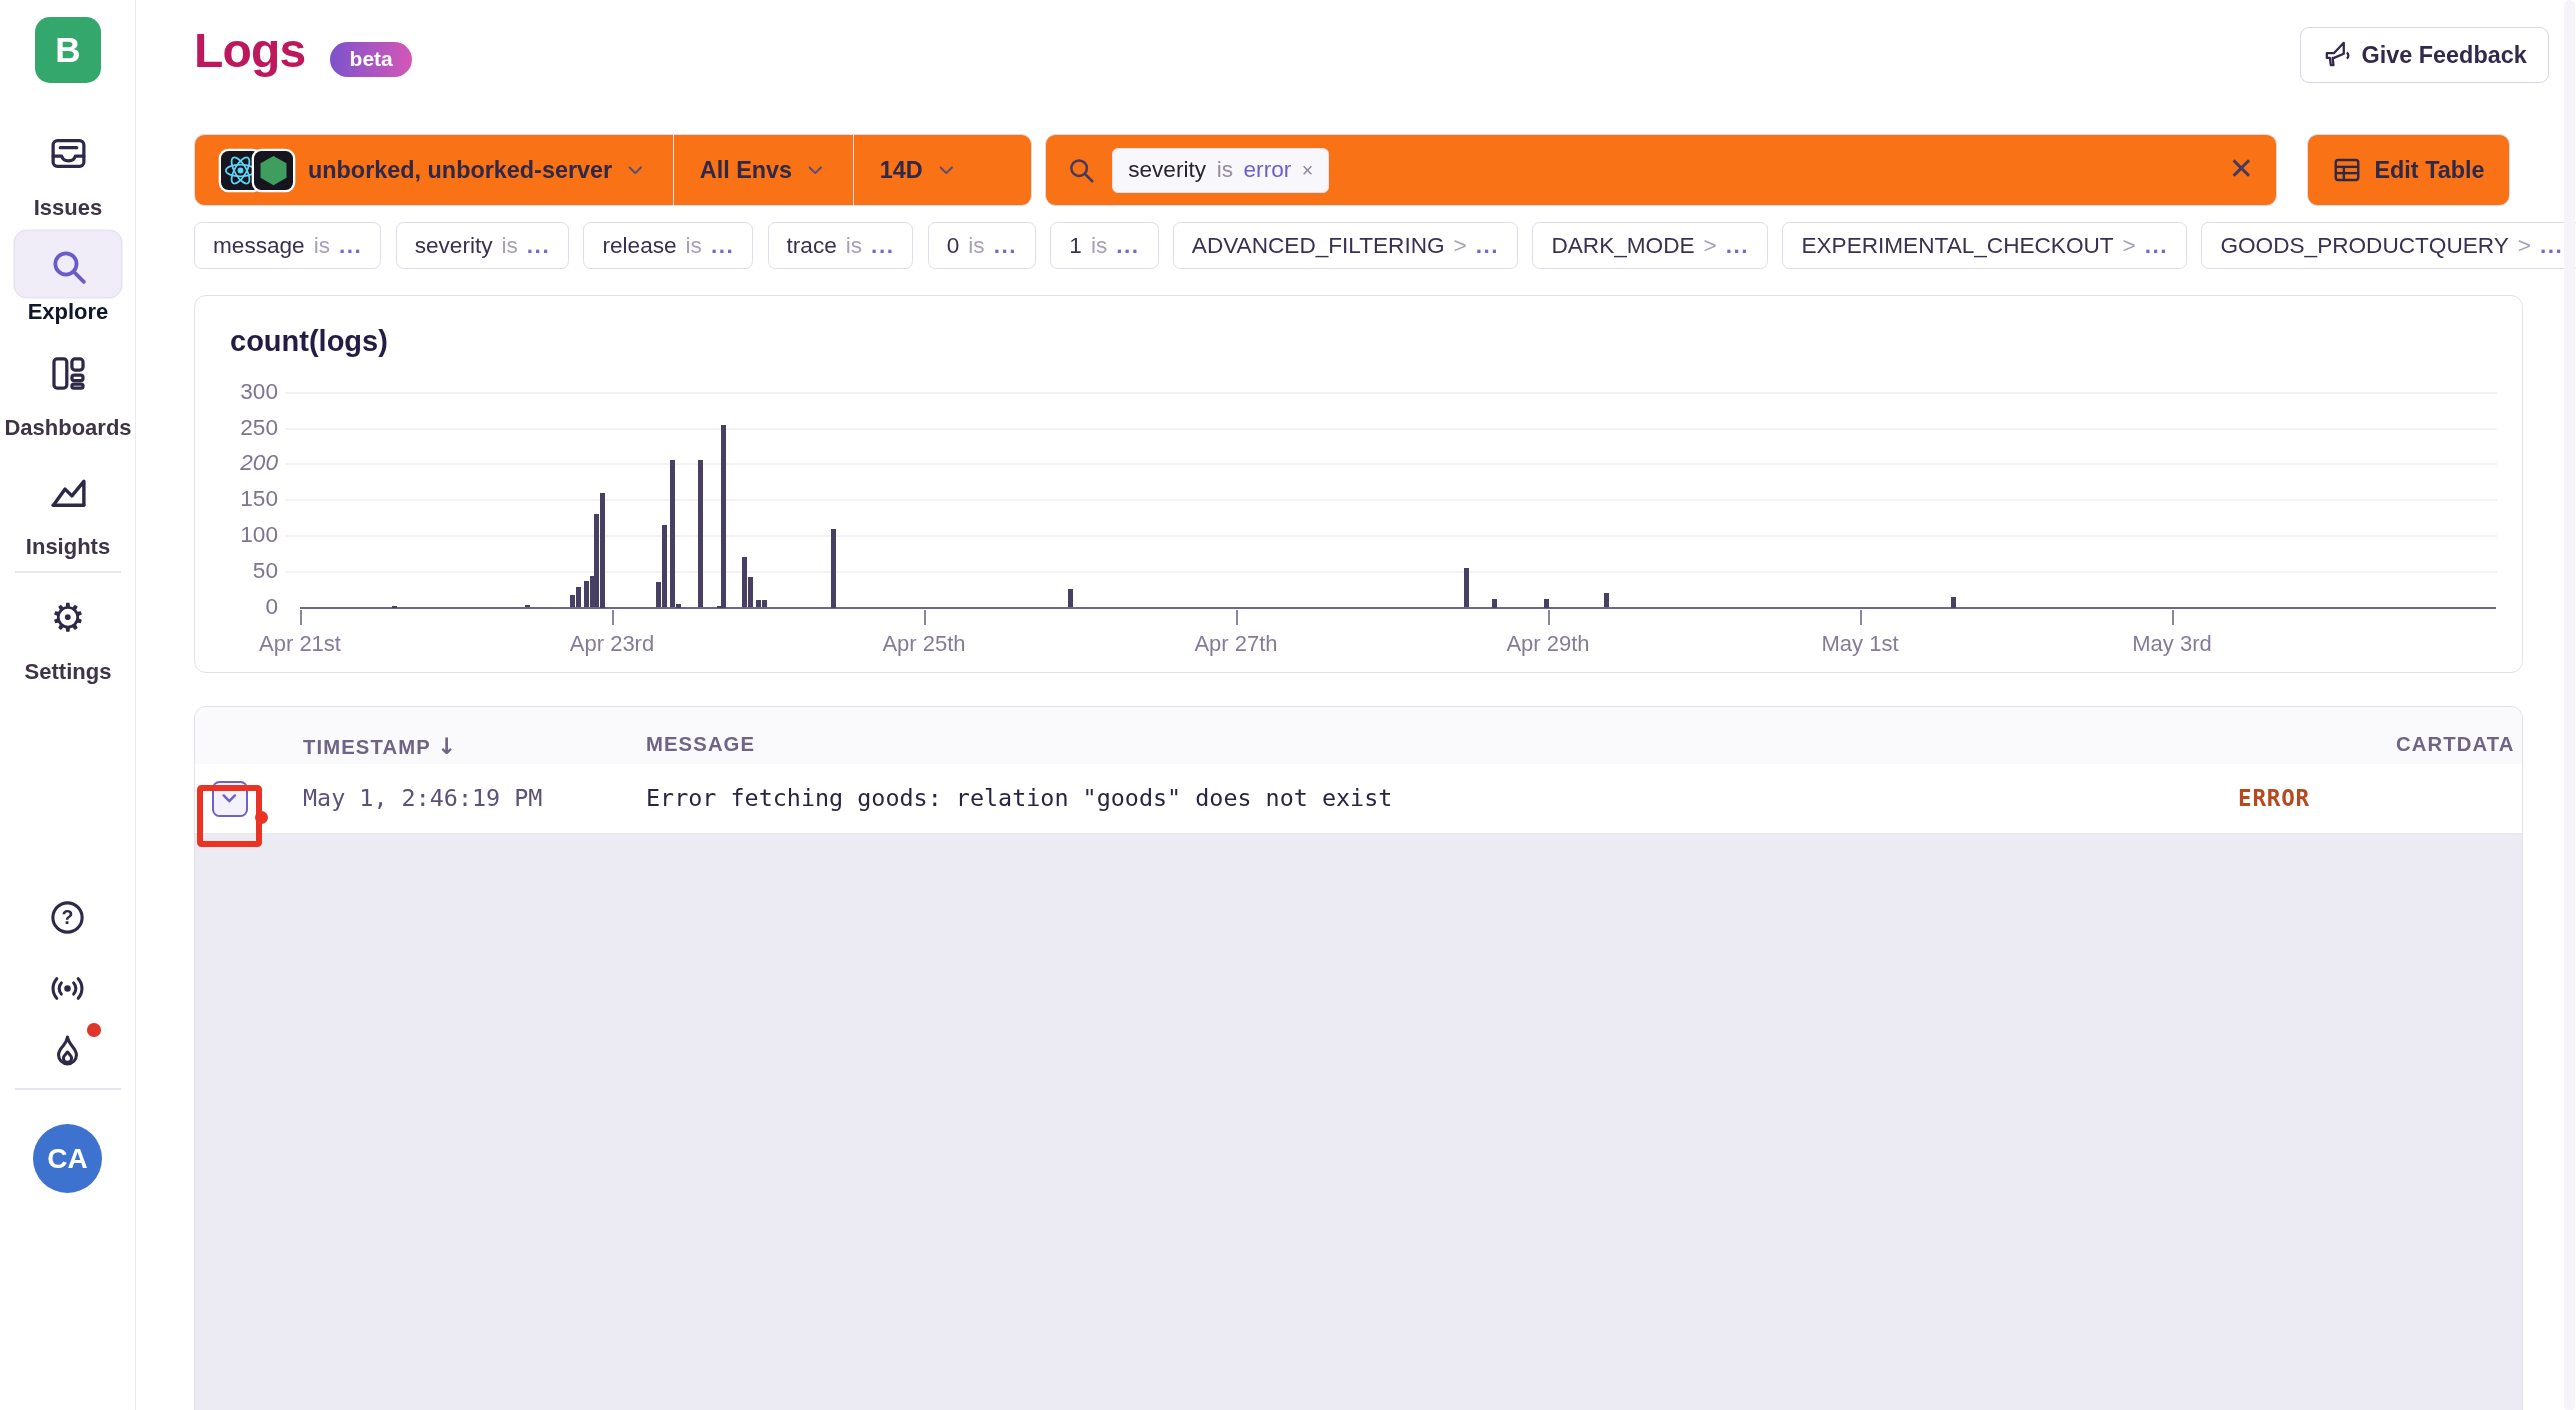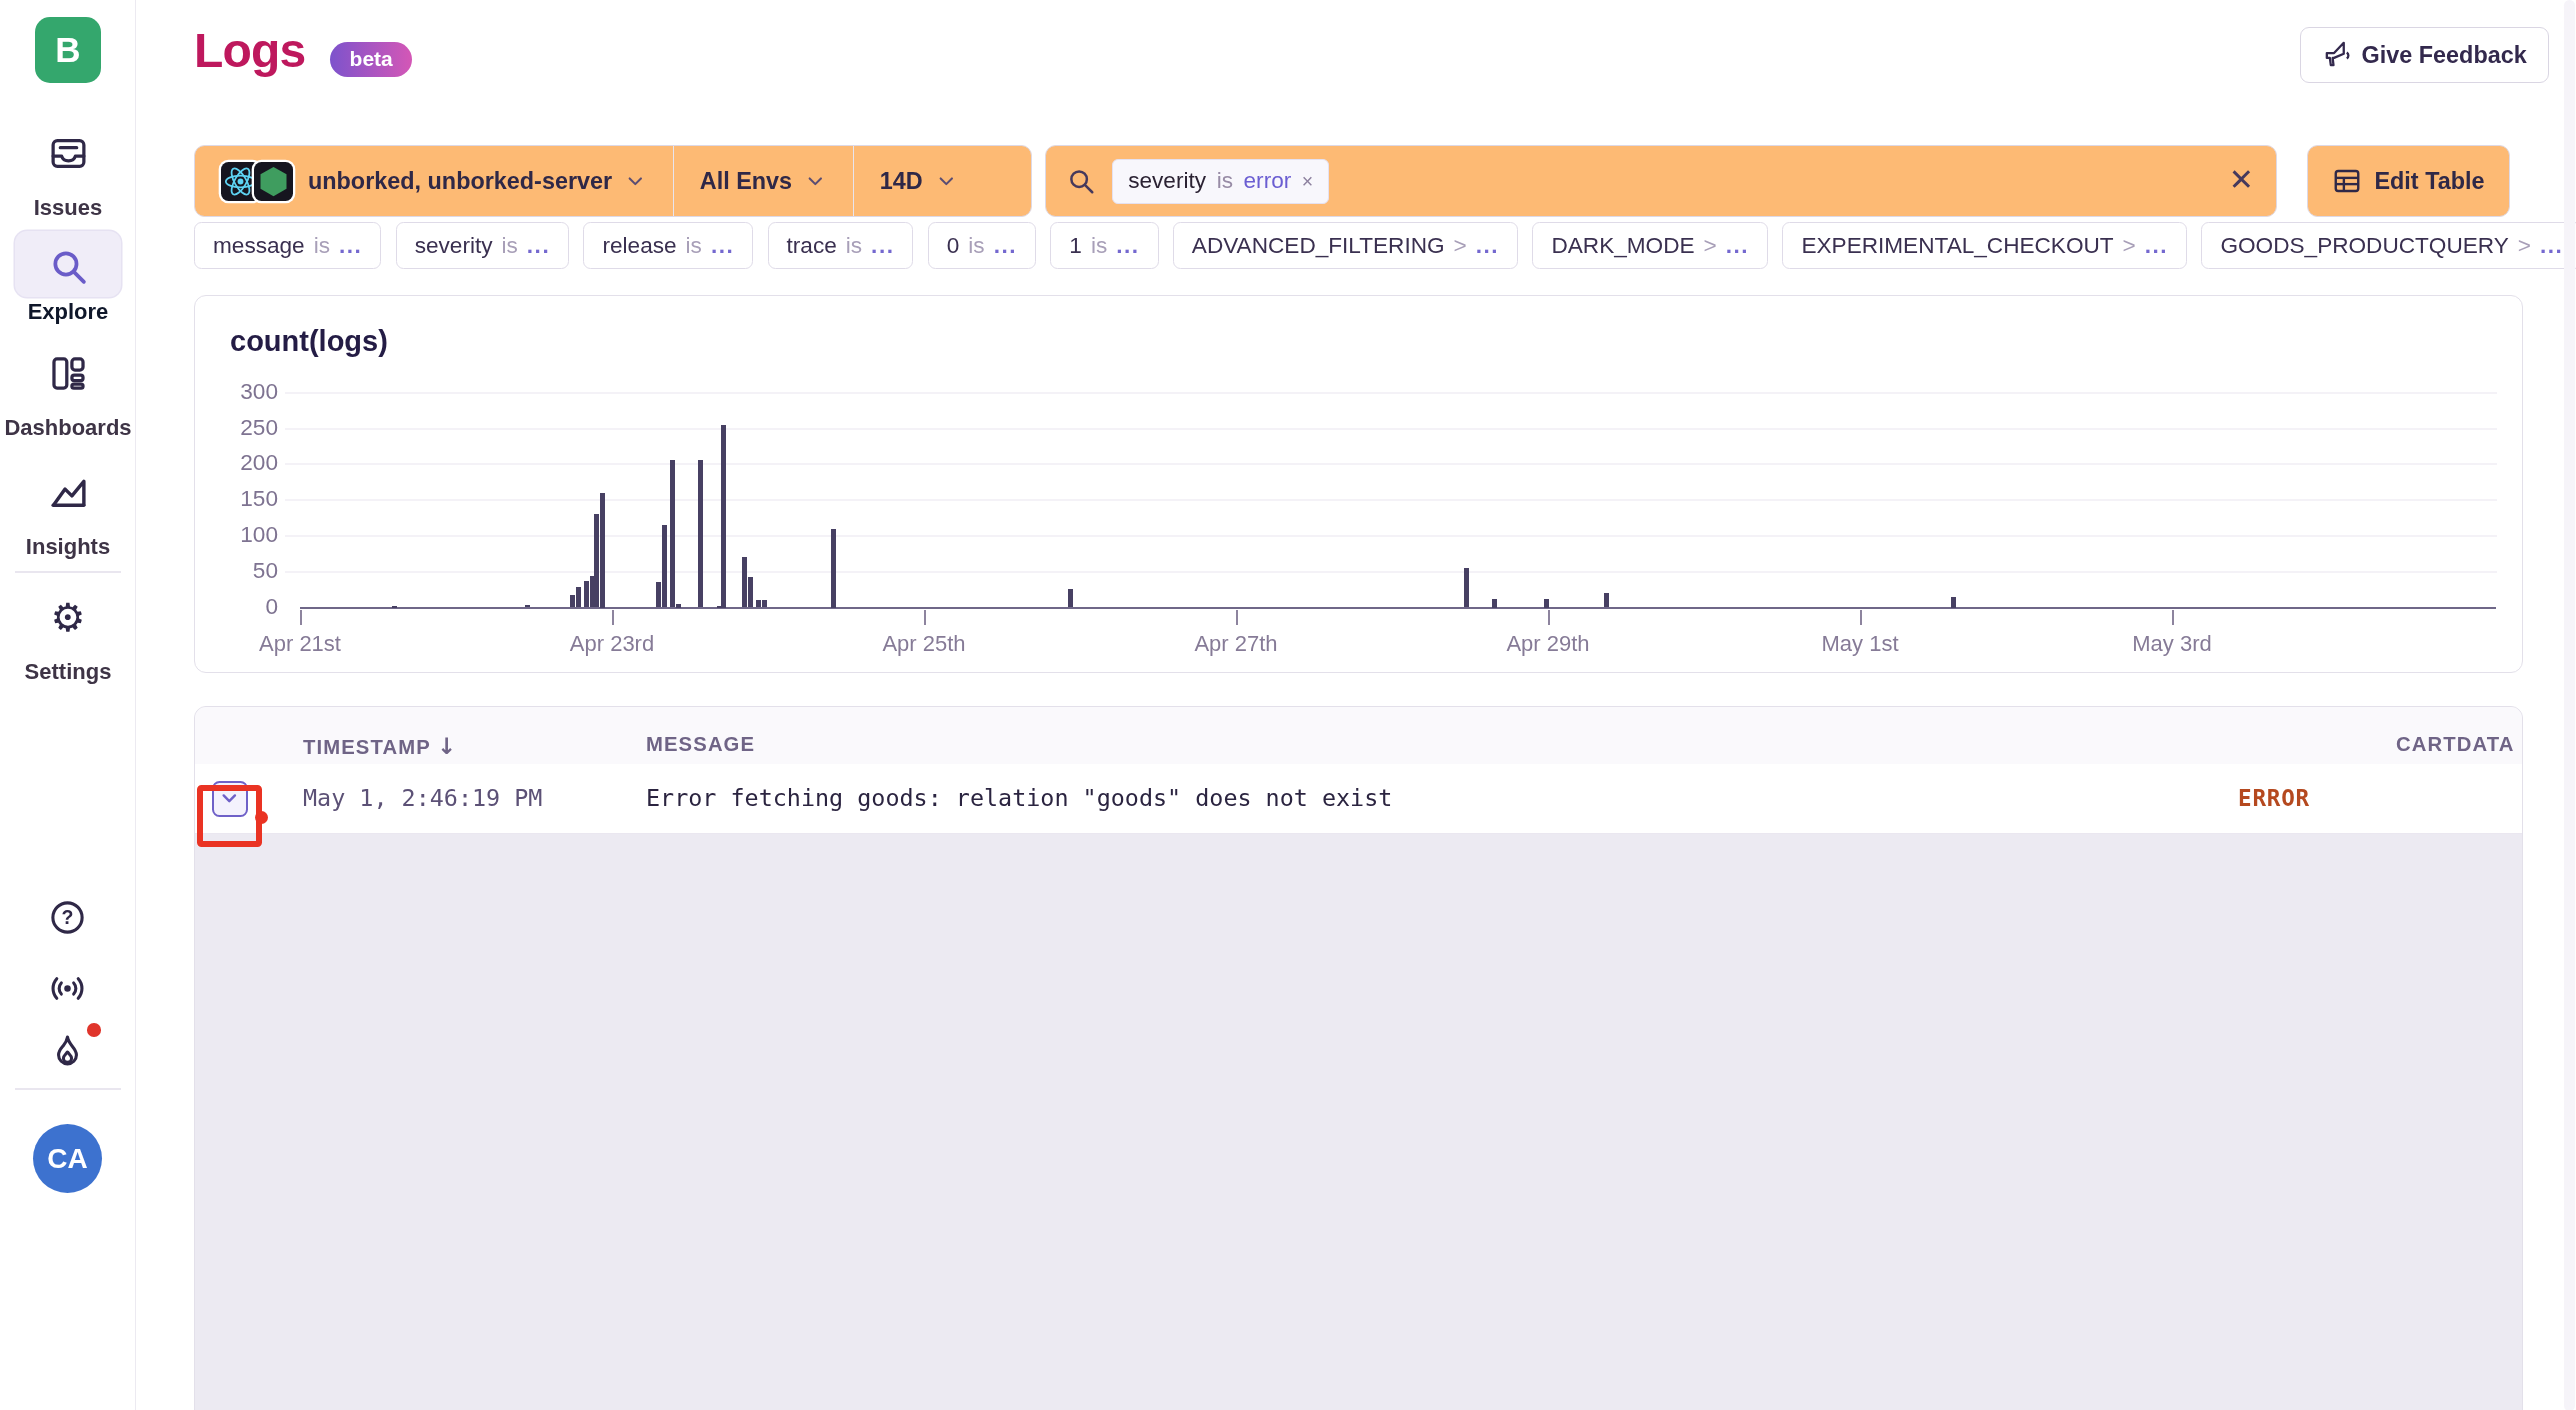--- a/index.html
+++ b/index.html
@@ -26,21 +26,21 @@
 
   
   #page-title { position:absolute; left:194px; top:22.6px; font-size:48px; font-weight:800; color:#be185d; letter-spacing:-0.8px; }
   #beta-badge { position:absolute; left:330px; top:42px; padding:5.3px 19.6px; border-radius:19.6px;
     background:linear-gradient(90deg,#7d53cc,#d457b6); color:#fff; font-size:21px; font-weight:600; }
   #feedback-btn { position:absolute; left:2300px; top:27px; height:56px; border:1.5px solid #dad6e3; border-radius:9px;
     background:#fff; display:flex; align-items:center; gap:10.6px; padding:0 21px; font-size:23.4px; font-weight:700; color:#33294d; }
   #feedback-btn svg { width:29px; height:29px; }
 
   
-  .fbar { position:absolute; top:145px; height:72px; background:#fdba74; border:1.5px solid #ddd9e6; border-radius:10.6px; }
+  .fbar { position:absolute; top:134px; height:72px; background:#f97316; border:1.5px solid #ddd9e6; border-radius:10.6px; }
   #page-filter { left:194px; width:838px; display:flex; align-items:center; }
   .fb-sec { display:flex; align-items:center; height:100%; padding:0 26px; gap:12px; font-size:23.4px; font-weight:700; color:#2f2847; }
   .fb-sec + .fb-sec { border-left:1.5px solid #e8e5ee; }
   .proj-icons { position:relative; width:75px; height:39px; }
   .pic { position:absolute; top:0; width:39px; height:39px; border-radius:7.5px; background:#16151f; box-shadow:0 0 0 2.3px #fff; }
   .chev { width:22.6px; height:22.6px; color:#5a4d73; }
   #search-bar { left:1045px; width:1232px; display:flex; align-items:center; padding:0 19.6px; gap:16.6px; }
   #search-bar .sico { width:30px; height:30px; color:#46395c; flex:0 0 auto; }
   .token { display:flex; align-items:center; gap:10.6px; background:#f8f7fc; border:1.5px solid #e5e1f0; border-radius:6px;
     height:45px; padding:0 15px; font-size:22.6px; }
@@ -290,21 +290,21 @@
   <div id="plot"></div>
   <div id="axis-line"></div>
 <div class="ylab" style="left: 15px; top: 298px;">0</div>
     <div class="gridline" style="top: 275px;"></div>
     <div class="ylab" style="left: 15px; top: 262px;">50</div>
     <div class="gridline" style="top: 239px;"></div>
     <div class="ylab" style="left: 15px; top: 226px;">100</div>
     <div class="gridline" style="top: 203px;"></div>
     <div class="ylab" style="left: 15px; top: 190px;">150</div>
     <div class="gridline" style="top: 167px;"></div>
-    <div class="ylab" style="left: 15px; top: 154px;">200</div>
+    <div class="ylab" style="left: 15px; top: 154px; font-style: italic;">200</div>
     <div class="gridline" style="top: 132px;"></div>
     <div class="ylab" style="left: 15px; top: 119px;">250</div>
     <div class="gridline" style="top: 96px;"></div>
     <div class="ylab" style="left: 15px; top: 83px;">300</div>
     <div class="xtick" style="left: 105px;"></div>
     <div class="xlab" style="left: 105px;">Apr 21st</div>
     <div class="xtick" style="left: 417px;"></div>
     <div class="xlab" style="left: 417px;">Apr 23rd</div>
     <div class="xtick" style="left: 729px;"></div>
     <div class="xlab" style="left: 729px;">Apr 25th</div>

